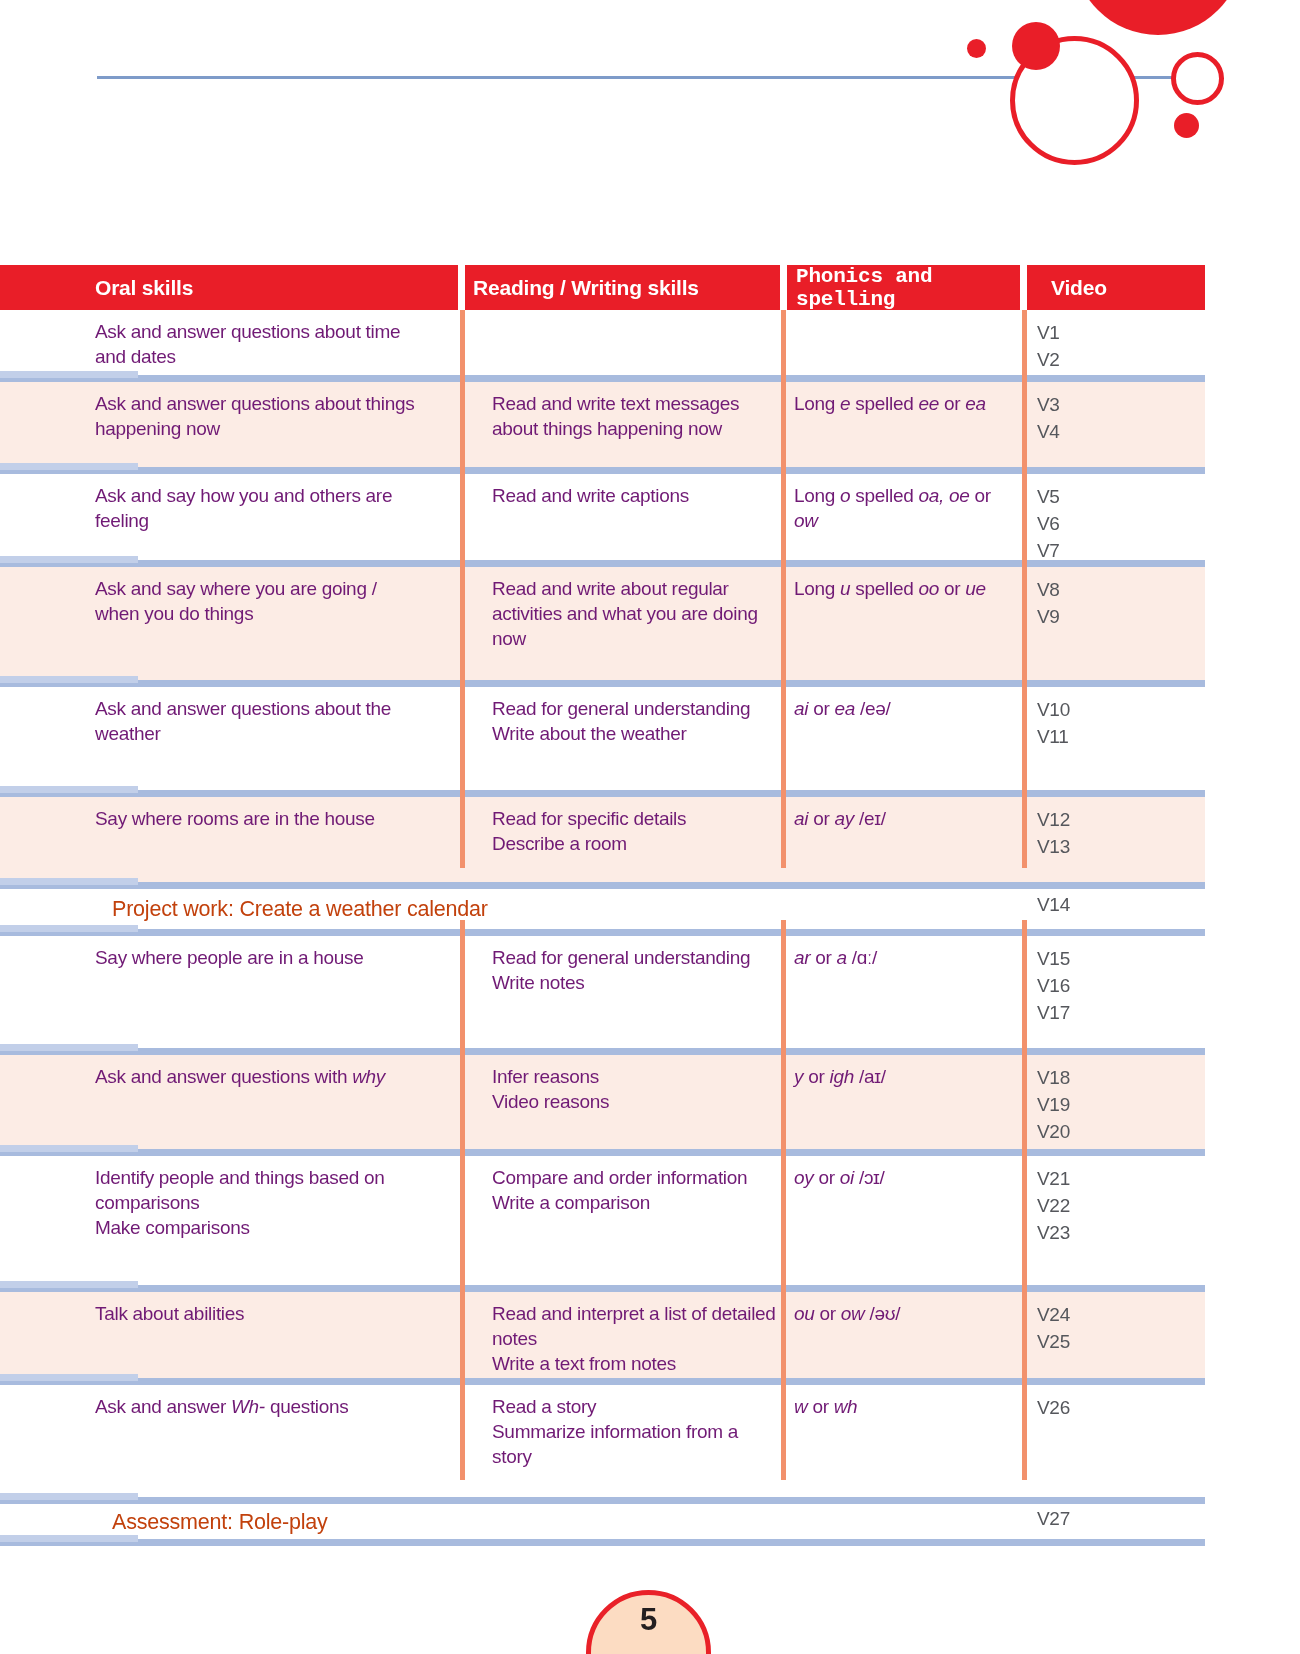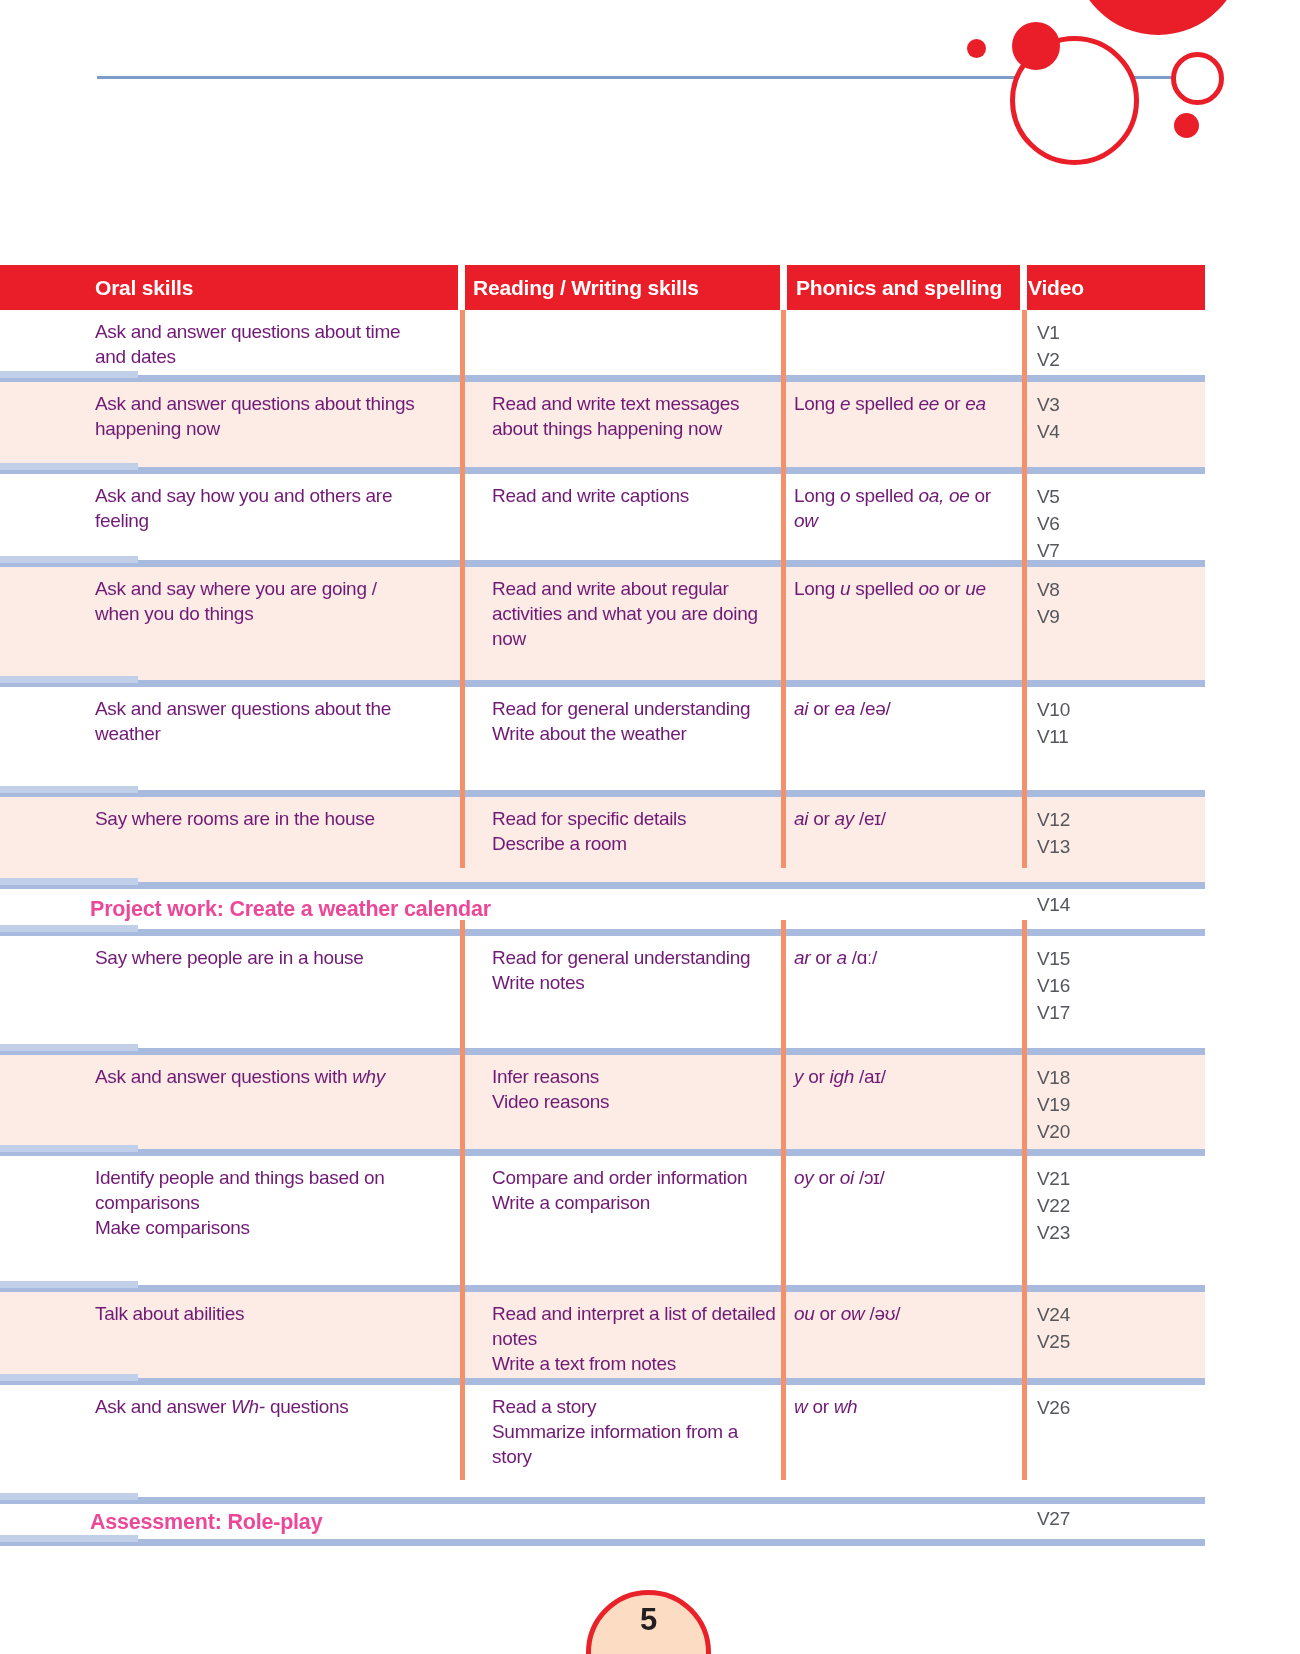--- a/index.html
+++ b/index.html
@@ -20,40 +20,40 @@
 
   
   .table { position:absolute; left:0; top:265px; width:1205px; z-index:5; }
   .thead { display:flex; height:45px; }
   .th {
     background:#e91e28; color:#ffffff; font-weight:bold; font-size:21px;
     display:flex; align-items:center; box-sizing:border-box; letter-spacing:-0.2px;
   }
   .th1 { width:458px; padding-left:95px; }
   .th2 { width:315px; margin-left:7px; padding-left:8px; }
-  .th3 { width:233px; margin-left:7px; padding-left:9px; }
-  .th4 { width:178px; margin-left:7px; padding-left:1px;text-align:right; }
+  .th3 { width:233px; margin-left:7px; padding-left:9px;font-family:Liberation Mono, monospace; }
+  .th4 { width:178px; margin-left:7px; padding-left:24px;text-align:right; }
 
   .trow { position:relative; width:1205px; }
   .shade-white { background:#ffffff; }
   .shade-peach { background:#fcece5; }
 
   .cell { position:absolute; top:9px; font-size:19px; line-height:25px; color:#701a75; letter-spacing:-0.3px; }
   .c-oral    { left:95px;  width:322px; }
   .c-reading { left:492px; width:288px; }
   .c-phonics { left:794px; width:218px; }
   .c-video   { left:1037px; width:150px; color:#55575c; line-height:27px; }
   .cell-line { margin:0; }
   .it { font-style:italic; }
 
   .hdiv { position:relative; height:7px; background:#a8bbde; width:1205px; }
   .hdiv::before { content:""; position:absolute; left:0; top:-4px; width:138px; height:7px; background:#c2cfe9; }
 
-  .band-label { position:absolute; left:90px; top:50%; transform:translateY(-50%);
-    color:#ec4899; font-weight:bold; font-size:21.5px; letter-spacing:-0.2px; }
+  .band-label { position:absolute; left:112px; top:50%; transform:translateY(-50%);
+    color:#c2410c; font-weight:normal; font-size:21.5px; letter-spacing:-0.2px; }
 
   
   .vseg { position:absolute; left:0; width:1205px; z-index:6; }
   .vseg-a { top:310px; height:558px; }
   .vseg-b { top:920px; height:560px; }
   .vline { position:absolute; top:0; width:5px; height:100%; background:#f2916c; }
   .vl1 { left:460px; } .vl2 { left:781px; } .vl3 { left:1022px; }
 
   
   .page-badge {

